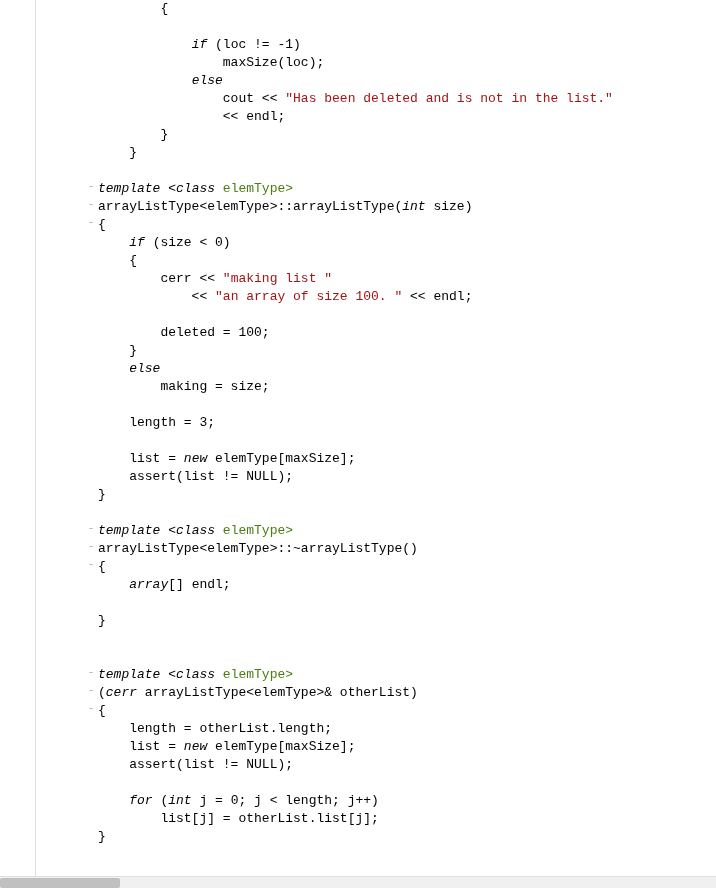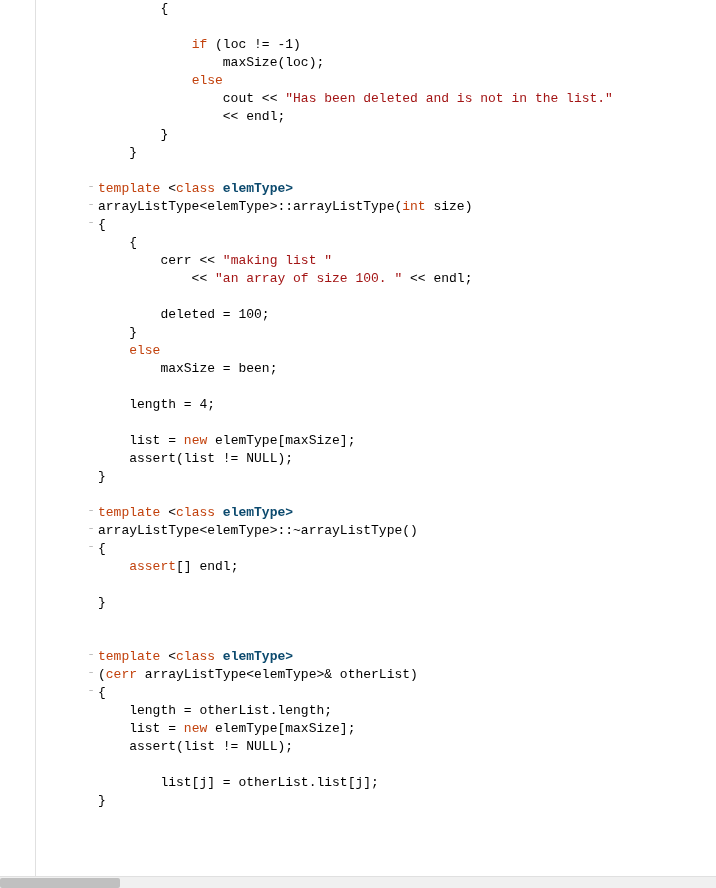--- a/index.html
+++ b/index.html
@@ -59,23 +59,23 @@
       color: #888888;
       cursor: pointer;
       text-align: center;
       line-height: 18px;
       font-size: 10px;
     }
     .code-content {
       flex: 1;
     }
     
-    .kw { color: #c2410c; } 
+    .kw { color: #000000; font-style: italic; } 
     .str { color: #a31515; } 
-    .cls { color: #0c4a6e; font-weight: bold; }
+    .cls { color: #4d7c0f; }
     .plain { color: #000000; }
     
     
     .h-scroll {
       position: absolute;
       bottom: 0;
       left: 0;
       right: 0;
       height: 12px;
       background: #f0f0f0;
@@ -105,50 +105,52 @@
         <div class="code-line"><span class="line-num"></span><span class="fold-col"></span><span class="code-content"><span class="plain">                maxSize(loc);</span></span></div>
         <div class="code-line"><span class="line-num"></span><span class="fold-col"></span><span class="code-content"><span class="plain">            </span><span class="kw">else</span></span></div>
         <div class="code-line"><span class="line-num"></span><span class="fold-col"></span><span class="code-content"><span class="plain">                cout &lt;&lt; </span><span class="str">"Has been deleted and is not in the list."</span></span></div>
         <div class="code-line"><span class="line-num"></span><span class="fold-col"></span><span class="code-content"><span class="plain">                &lt;&lt; endl;</span></span></div>
         <div class="code-line"><span class="line-num"></span><span class="fold-col"></span><span class="code-content"><span class="plain">        }</span></span></div>
         <div class="code-line"><span class="line-num"></span><span class="fold-col"></span><span class="code-content"><span class="plain">    }</span></span></div>
         <div class="code-line"><span class="line-num"></span><span class="fold-col"></span><span class="code-content">&nbsp;</span></div>
         <div class="code-line"><span class="line-num"></span><span class="fold-col" style="color: rgb(136, 136, 136); font-size: 11px;">⁻</span><span class="code-content"><span class="kw">template</span><span class="plain"> &lt;</span><span class="kw">class</span><span class="cls"> elemType&gt;</span></span></div>
         <div class="code-line"><span class="line-num"></span><span class="fold-col" style="color: rgb(136, 136, 136); font-size: 11px;">⁻</span><span class="code-content"><span class="plain">arrayListType&lt;elemType&gt;::arrayListType(</span><span class="kw">int</span><span class="plain"> size)</span></span></div>
         <div class="code-line"><span class="line-num"></span><span class="fold-col" style="color: rgb(136, 136, 136); font-size: 11px;">⁻</span><span class="code-content"><span class="plain">{</span></span></div>
+        <div class="code-line"><span class="line-num"></span><span class="fold-col"></span><span class="code-content"><span class="plain">    </span><span class="kw">if</span><span class="plain"> (size &lt; 0)</span></span></div>
         <div class="code-line"><span class="line-num"></span><span class="fold-col"></span><span class="code-content"><span class="plain">    {</span></span></div>
         <div class="code-line"><span class="line-num"></span><span class="fold-col"></span><span class="code-content"><span class="plain">        cerr &lt;&lt; </span><span class="str">"making list "</span></span></div>
         <div class="code-line"><span class="line-num"></span><span class="fold-col"></span><span class="code-content"><span class="plain">            &lt;&lt; </span><span class="str">"an array of size 100. "</span><span class="plain"> &lt;&lt; endl;</span></span></div>
         <div class="code-line"><span class="line-num"></span><span class="fold-col"></span><span class="code-content">&nbsp;</span></div>
         <div class="code-line"><span class="line-num"></span><span class="fold-col"></span><span class="code-content"><span class="plain">        deleted = 100;</span></span></div>
         <div class="code-line"><span class="line-num"></span><span class="fold-col"></span><span class="code-content"><span class="plain">    }</span></span></div>
         <div class="code-line"><span class="line-num"></span><span class="fold-col"></span><span class="code-content"><span class="plain">    </span><span class="kw">else</span></span></div>
-        <div class="code-line"><span class="line-num"></span><span class="fold-col"></span><span class="code-content"><span class="plain">        maxSize = been;</span></span></div>
+        <div class="code-line"><span class="line-num"></span><span class="fold-col"></span><span class="code-content"><span class="plain">        making = size;</span></span></div>
         <div class="code-line"><span class="line-num"></span><span class="fold-col"></span><span class="code-content">&nbsp;</span></div>
-        <div class="code-line"><span class="line-num"></span><span class="fold-col"></span><span class="code-content"><span class="plain">    length = 4;</span></span></div>
+        <div class="code-line"><span class="line-num"></span><span class="fold-col"></span><span class="code-content"><span class="plain">    length = 3;</span></span></div>
         <div class="code-line"><span class="line-num"></span><span class="fold-col"></span><span class="code-content">&nbsp;</span></div>
         <div class="code-line"><span class="line-num"></span><span class="fold-col"></span><span class="code-content"><span class="plain">    list = </span><span class="kw">new</span><span class="plain"> elemType[maxSize];</span></span></div>
         <div class="code-line"><span class="line-num"></span><span class="fold-col"></span><span class="code-content"><span class="plain">    assert(list != NULL);</span></span></div>
         <div class="code-line"><span class="line-num"></span><span class="fold-col"></span><span class="code-content"><span class="plain">}</span></span></div>
         <div class="code-line"><span class="line-num"></span><span class="fold-col"></span><span class="code-content">&nbsp;</span></div>
         <div class="code-line"><span class="line-num"></span><span class="fold-col" style="color: rgb(136, 136, 136); font-size: 11px;">⁻</span><span class="code-content"><span class="kw">template</span><span class="plain"> &lt;</span><span class="kw">class</span><span class="cls"> elemType&gt;</span></span></div>
         <div class="code-line"><span class="line-num"></span><span class="fold-col" style="color: rgb(136, 136, 136); font-size: 11px;">⁻</span><span class="code-content"><span class="plain">arrayListType&lt;elemType&gt;::~arrayListType()</span></span></div>
         <div class="code-line"><span class="line-num"></span><span class="fold-col" style="color: rgb(136, 136, 136); font-size: 11px;">⁻</span><span class="code-content"><span class="plain">{</span></span></div>
-        <div class="code-line"><span class="line-num"></span><span class="fold-col"></span><span class="code-content"><span class="plain">    </span><span class="kw">assert</span><span class="plain">[] endl;</span></span></div>
+        <div class="code-line"><span class="line-num"></span><span class="fold-col"></span><span class="code-content"><span class="plain">    </span><span class="kw">array</span><span class="plain">[] endl;</span></span></div>
         <div class="code-line"><span class="line-num"></span><span class="fold-col"></span><span class="code-content">&nbsp;</span></div>
         <div class="code-line"><span class="line-num"></span><span class="fold-col"></span><span class="code-content"><span class="plain">}</span></span></div>
         <div class="code-line"><span class="line-num"></span><span class="fold-col"></span><span class="code-content">&nbsp;</span></div>
         <div class="code-line"><span class="line-num"></span><span class="fold-col"></span><span class="code-content">&nbsp;</span></div>
         <div class="code-line"><span class="line-num"></span><span class="fold-col" style="color: rgb(136, 136, 136); font-size: 11px;">⁻</span><span class="code-content"><span class="kw">template</span><span class="plain"> &lt;</span><span class="kw">class</span><span class="cls"> elemType&gt;</span></span></div>
         <div class="code-line"><span class="line-num"></span><span class="fold-col" style="color: rgb(136, 136, 136); font-size: 11px;">⁻</span><span class="code-content"><span class="plain">(</span><span class="kw">cerr</span><span class="plain"> arrayListType&lt;elemType&gt;&amp; otherList)</span></span></div>
         <div class="code-line"><span class="line-num"></span><span class="fold-col" style="color: rgb(136, 136, 136); font-size: 11px;">⁻</span><span class="code-content"><span class="plain">{</span></span></div>
         <div class="code-line"><span class="line-num"></span><span class="fold-col"></span><span class="code-content"><span class="plain">    length = otherList.length;</span></span></div>
         <div class="code-line"><span class="line-num"></span><span class="fold-col"></span><span class="code-content"><span class="plain">    list = </span><span class="kw">new</span><span class="plain"> elemType[maxSize];</span></span></div>
         <div class="code-line"><span class="line-num"></span><span class="fold-col"></span><span class="code-content"><span class="plain">    assert(list != NULL);</span></span></div>
         <div class="code-line"><span class="line-num"></span><span class="fold-col"></span><span class="code-content">&nbsp;</span></div>
+        <div class="code-line"><span class="line-num"></span><span class="fold-col"></span><span class="code-content"><span class="plain">    </span><span class="kw">for</span><span class="plain"> (</span><span class="kw">int</span><span class="plain"> j = 0; j &lt; length; j++)</span></span></div>
         <div class="code-line"><span class="line-num"></span><span class="fold-col"></span><span class="code-content"><span class="plain">        list[j] = otherList.list[j];</span></span></div>
         <div class="code-line"><span class="line-num"></span><span class="fold-col"></span><span class="code-content"><span class="plain">}</span></span></div>
       </div>
     </div>
 <div class="h-scroll">
       <div class="h-scroll-thumb"></div>
     </div>
   </div>
 
 </body></html>

